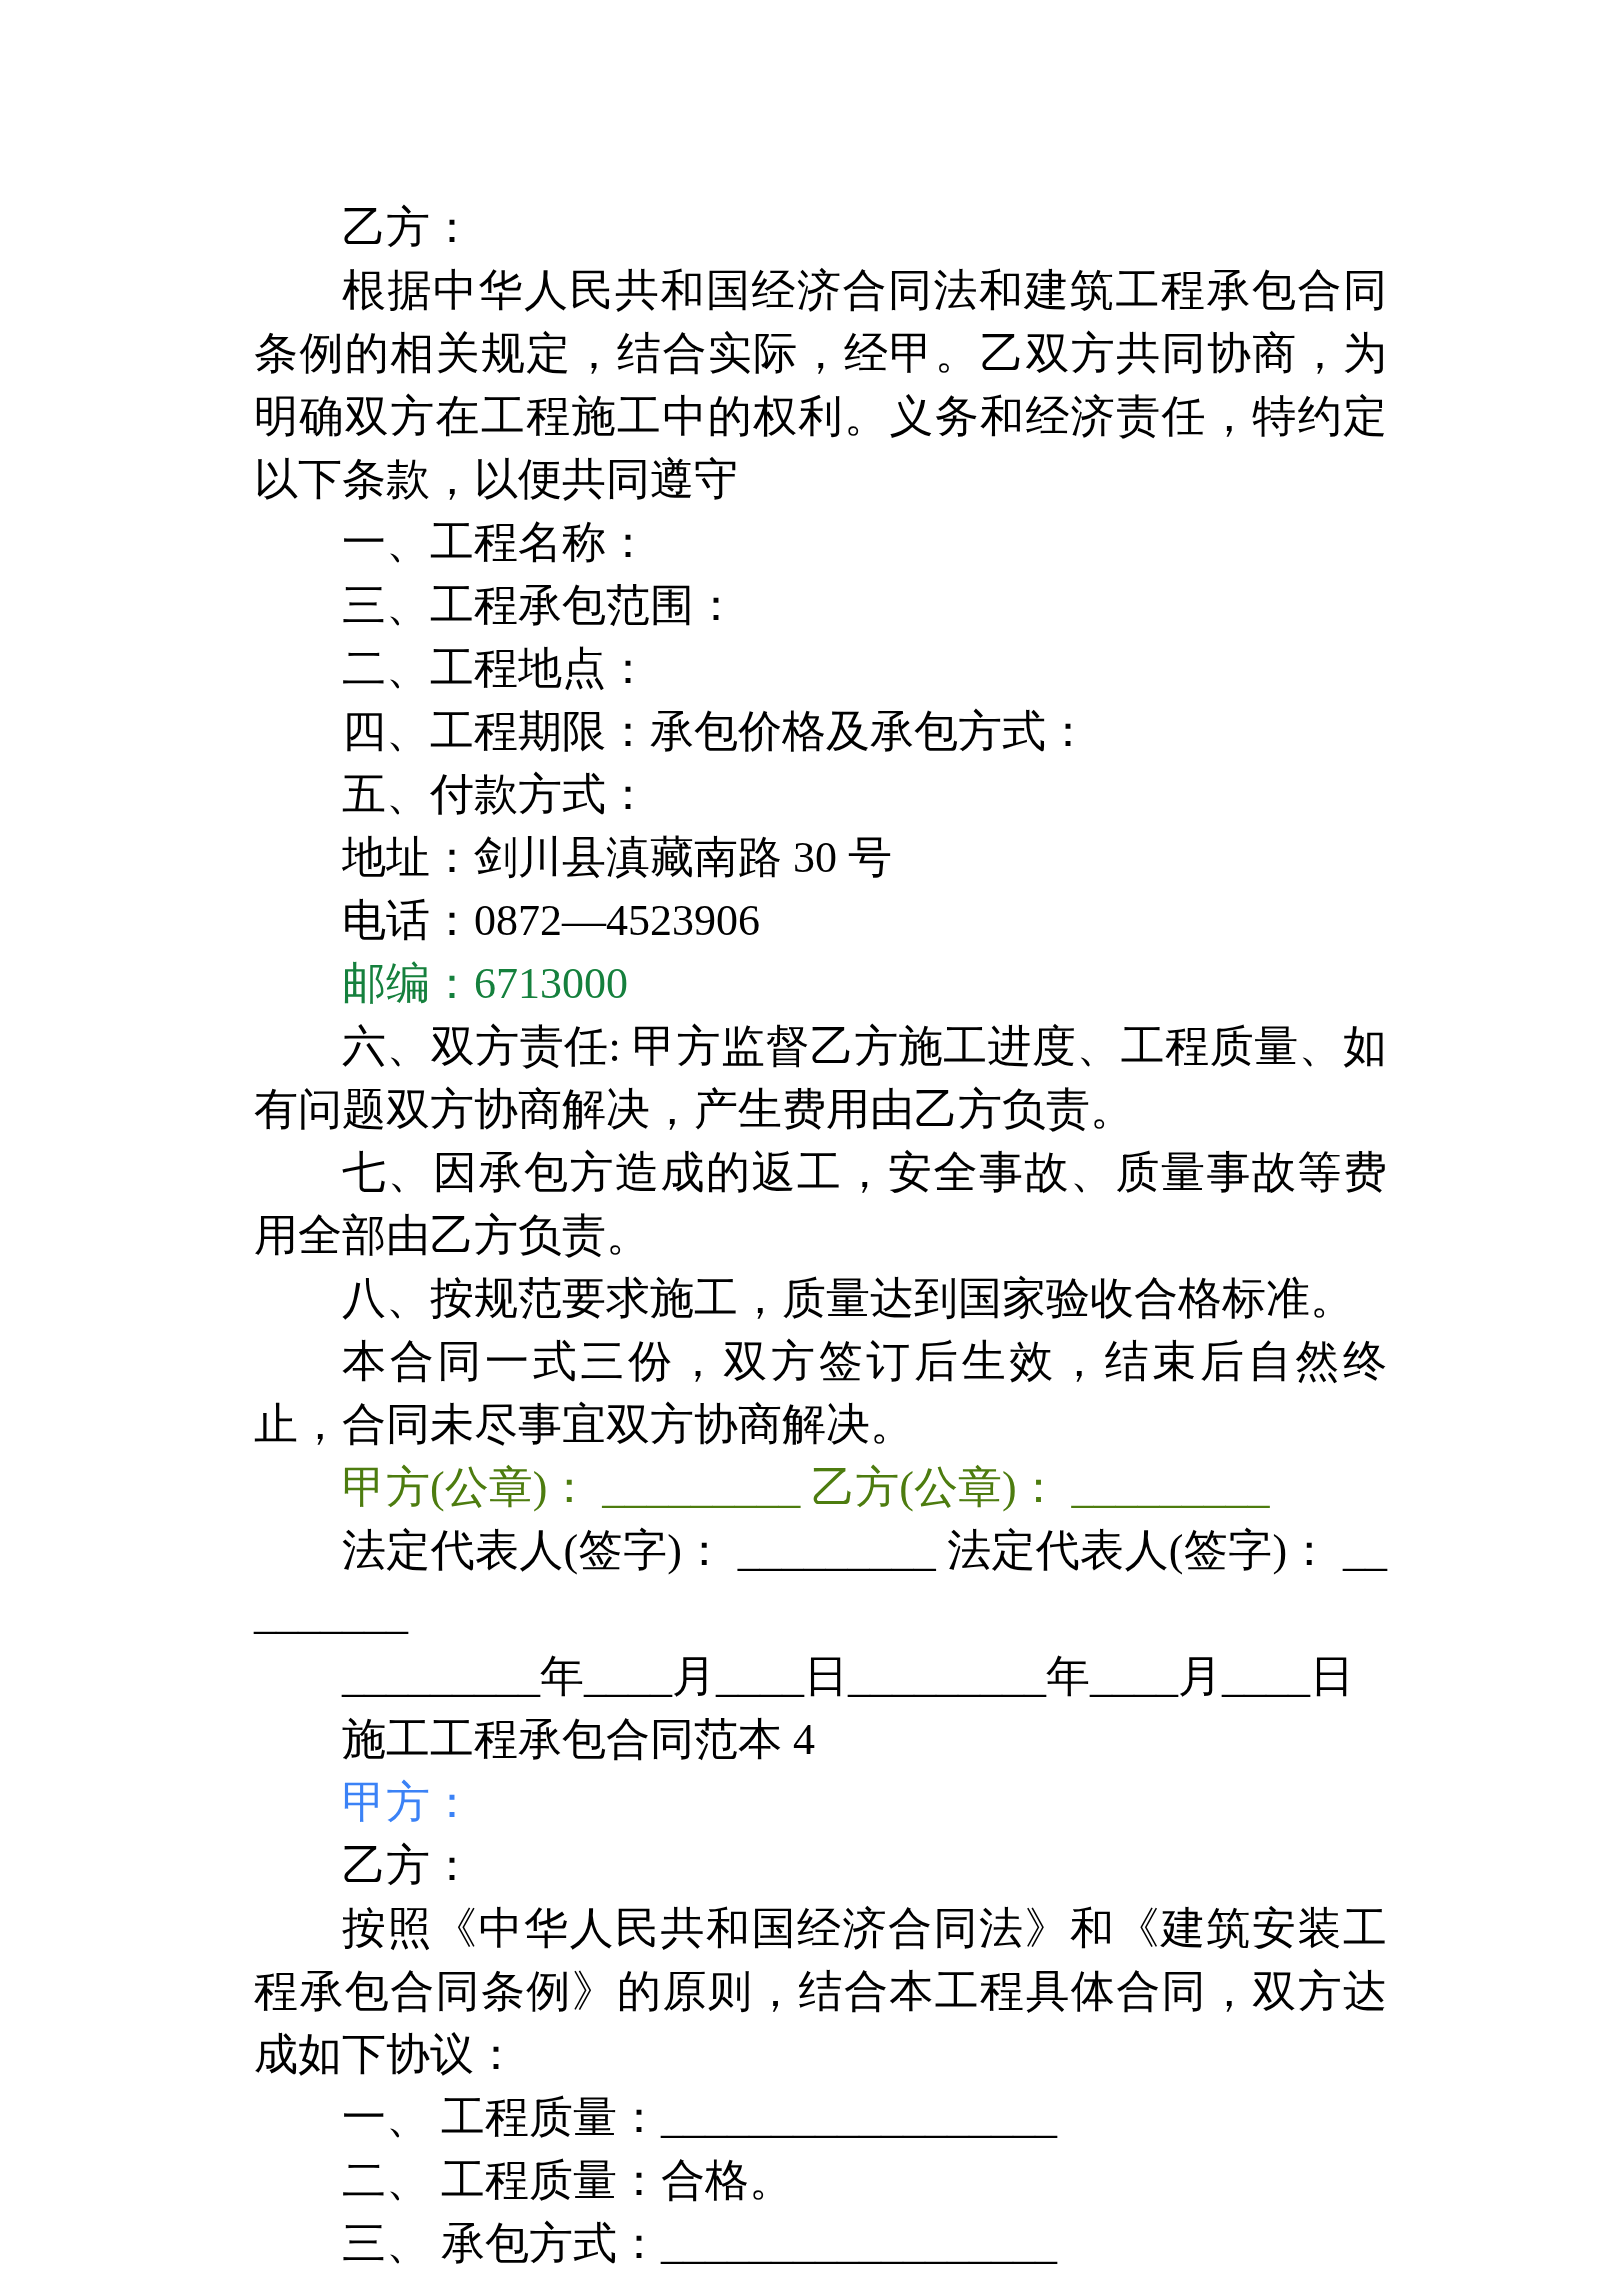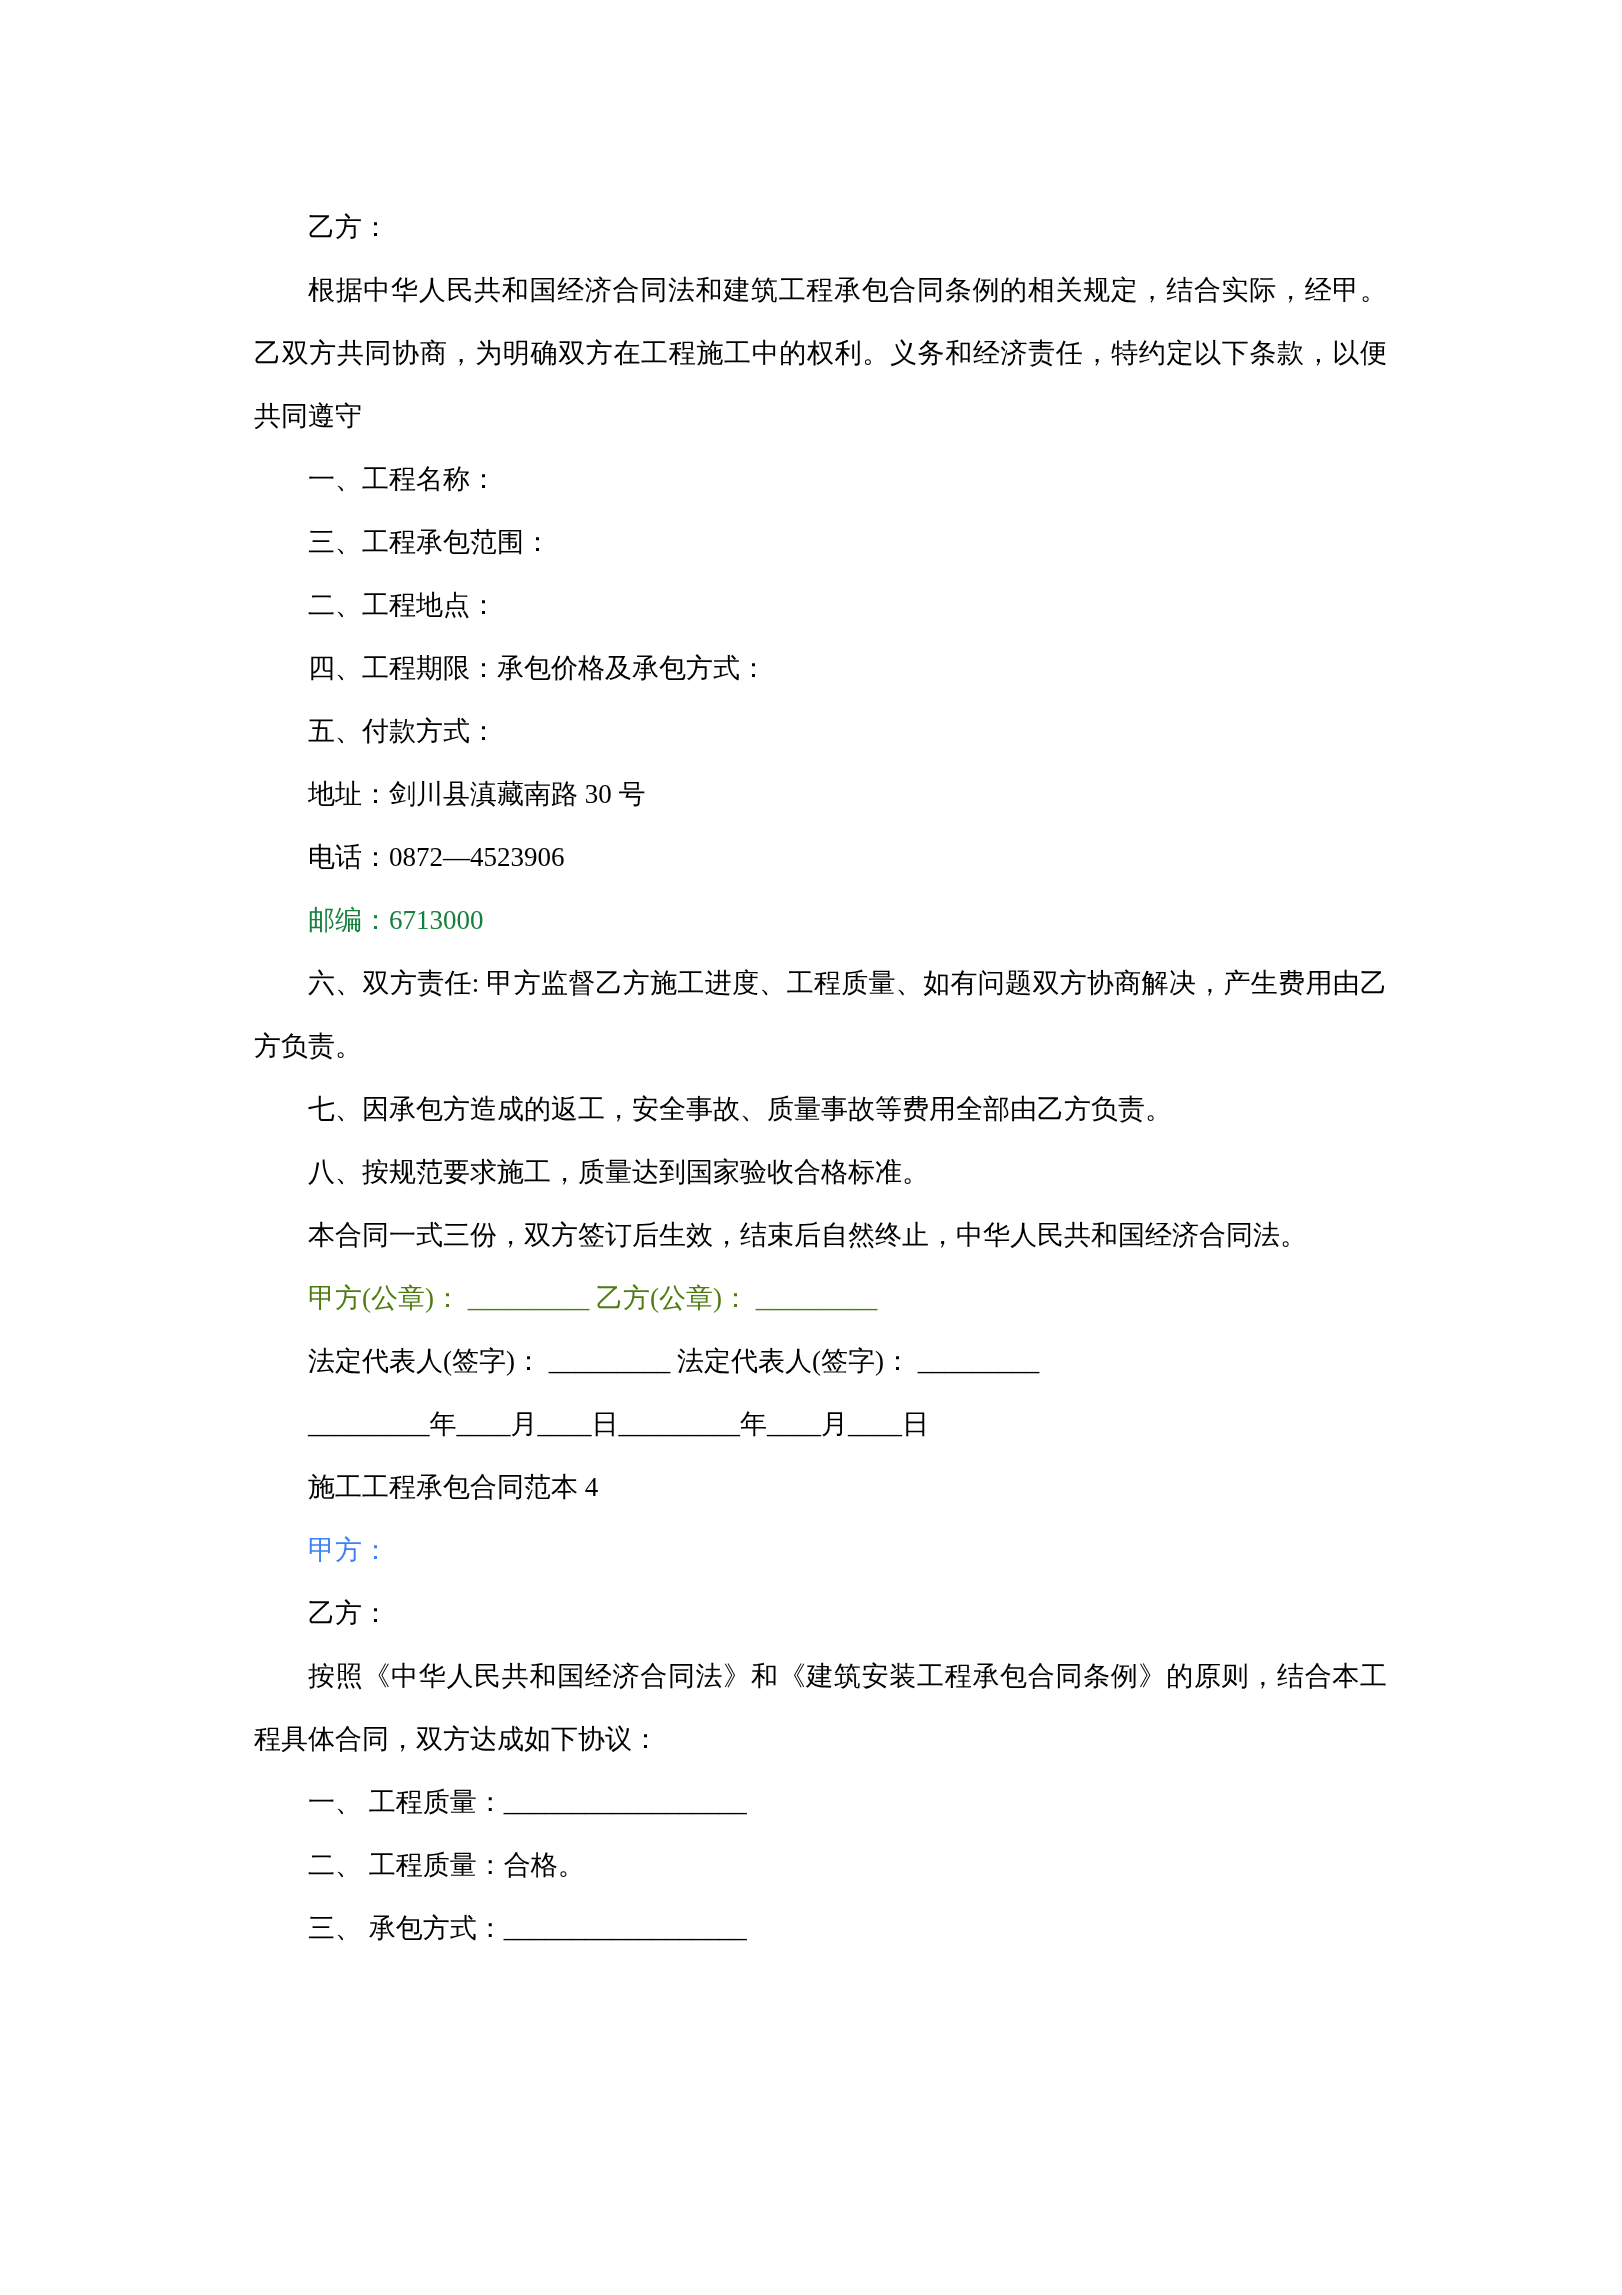--- a/index.html
+++ b/index.html
@@ -18,21 +18,21 @@
     background: #ffffff;
     box-sizing: border-box;
     padding: 196px 236px 0 254px;
     overflow: hidden;
   }
   .content {
     width: 100%;
   }
   .para {
     font-family: "Liberation Serif", "DejaVu Serif", serif;
-    font-size: 27px;
+    font-size: 44px;
     line-height: 63px;
     color: #000000;
     text-indent: 2em;
     text-align: justify;
     margin: 0;
     word-break: break-all;
     white-space: pre-wrap;
   }
 </style>
 </head>
@@ -46,21 +46,21 @@
       <div class="para" style="color: rgb(0, 0, 0);">三、工程承包范围：</div>
       <div class="para" style="color: rgb(0, 0, 0);">二、工程地点：</div>
       <div class="para" style="color: rgb(0, 0, 0);">四、工程期限：承包价格及承包方式：</div>
       <div class="para" style="color: rgb(0, 0, 0);">五、付款方式：</div>
       <div class="para" style="color: rgb(0, 0, 0);">地址：剑川县滇藏南路 30 号</div>
       <div class="para" style="color: rgb(0, 0, 0);">电话：0872—4523906</div>
       <div class="para" style="color: #15803d;">邮编：6713000</div>
       <div class="para" style="color: rgb(0, 0, 0);">六、双方责任: 甲方监督乙方施工进度、工程质量、如有问题双方协商解决，产生费用由乙方负责。</div>
       <div class="para" style="color: rgb(0, 0, 0);">七、因承包方造成的返工，安全事故、质量事故等费用全部由乙方负责。</div>
       <div class="para" style="color: rgb(0, 0, 0);">八、按规范要求施工，质量达到国家验收合格标准。</div>
-      <div class="para" style="color: rgb(0, 0, 0);">本合同一式三份，双方签订后生效，结束后自然终止，中华人民共和国经济合同法。</div>
+      <div class="para" style="color: rgb(0, 0, 0);">本合同一式三份，双方签订后生效，结束后自然终止，合同未尽事宜双方协商解决。</div>
       <div class="para" style="color: #4d7c0f;">甲方(公章)： _________ 乙方(公章)： _________</div>
       <div class="para" style="color: rgb(0, 0, 0);">法定代表人(签字)： _________ 法定代表人(签字)： _________</div>
       <div class="para" style="color: rgb(0, 0, 0);">_________年____月____日_________年____月____日</div>
       <div class="para" style="color: rgb(0, 0, 0);">施工工程承包合同范本 4</div>
       <div class="para" style="color: #3b82f6;">甲方：</div>
       <div class="para" style="color: rgb(0, 0, 0);">乙方：</div>
       <div class="para" style="color: rgb(0, 0, 0);">按照《中华人民共和国经济合同法》和《建筑安装工程承包合同条例》的原则，结合本工程具体合同，双方达成如下协议：</div>
       <div class="para" style="color: rgb(0, 0, 0);">一、 工程质量：__________________</div>
       <div class="para" style="color: rgb(0, 0, 0);">二、 工程质量：合格。</div>
       <div class="para" style="color: rgb(0, 0, 0);">三、 承包方式：__________________</div>

